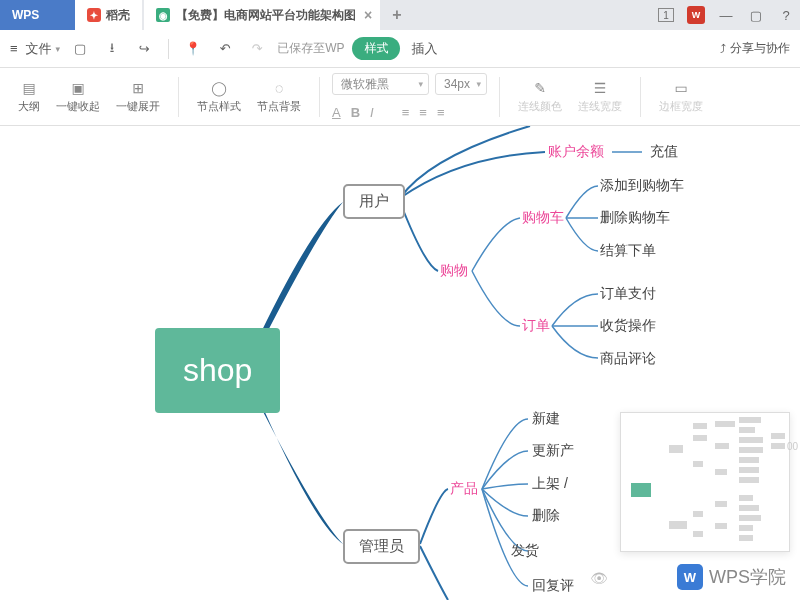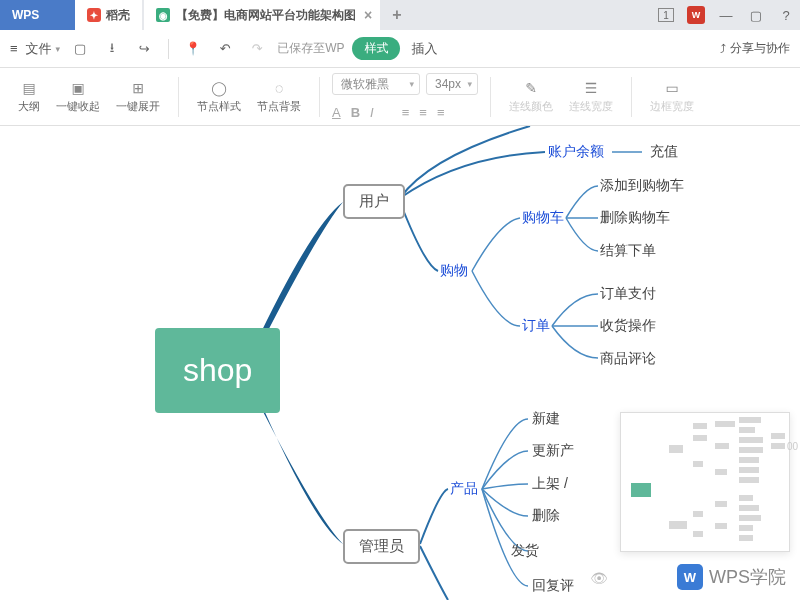--- a/index.html
+++ b/index.html
@@ -39,21 +39,21 @@
 .font-select::after { content: "▾"; position: absolute; right: 5px; font-size: 9px; color: #aaa; }
 .font-row { display: flex; gap: 6px; margin-bottom: 6px; }
 .fmt-row { display: flex; gap: 10px; color: #aaa; font-size: 13px; }
 .fmt-col { display: flex; flex-direction: column; gap: 4px; }
 
 
 .canvas { position: absolute; top: 126px; left: 0; right: 0; bottom: 0; background: #fff; overflow: hidden; }
 .node { position: absolute; border: 2px solid #999; border-radius: 5px; background: #fff; padding: 6px 14px; font-size: 15px; color: #555; }
 .node-root { background: #5fb89a; border: none; color: #fff; font-size: 32px; padding: 24px 28px; border-radius: 4px; }
 .leaf { position: absolute; font-size: 14px; color: #444; }
-.branch-label { position: absolute; font-size: 14px; color: #1d4ed8; }
+.branch-label { position: absolute; font-size: 14px; color: #ec4899; }
 
 svg.edges { position: absolute; top: 0; left: 0; width: 100%; height: 100%; pointer-events: none; }
 .edge { fill: none; stroke: #2a6fa8; stroke-width: 2; }
 .edge-thick { fill: #1a5c8f; }
 .edge-thin { fill: none; stroke: #4a8bc2; stroke-width: 1.5; }
 
 
 .minimap { position: absolute; right: 10px; bottom: 48px; width: 170px; height: 140px; background: #fff; border: 1px solid #ddd; box-shadow: 0 2px 8px rgba(0,0,0,0.1); }
 .mini-item { position: absolute; background: #d8d8d8; }
 .mini-root { background: #5fb89a; }
@@ -138,21 +138,21 @@
         <span>节点样式</span>
       </div>
     <div class="tool-btn">
         <span class="ic">◌</span>
         <span>节点背景</span>
       </div>
   </div>
   <div class="tool-sep"></div>
   <div class="fmt-col">
     <div class="font-row">
-      <div class="font-select" style="width:88px">
+      <div class="font-select" style="width:97px">
           <span>微软雅黑</span>
         </div>
       <div class="font-select" style="width:52px">
           <span>34px</span>
         </div>
     </div>
     <div class="fmt-row">
       <span style="text-decoration:underline">A</span>
       <span style="font-weight:bold">B</span>
       <span style="font-style:italic">I</span>

